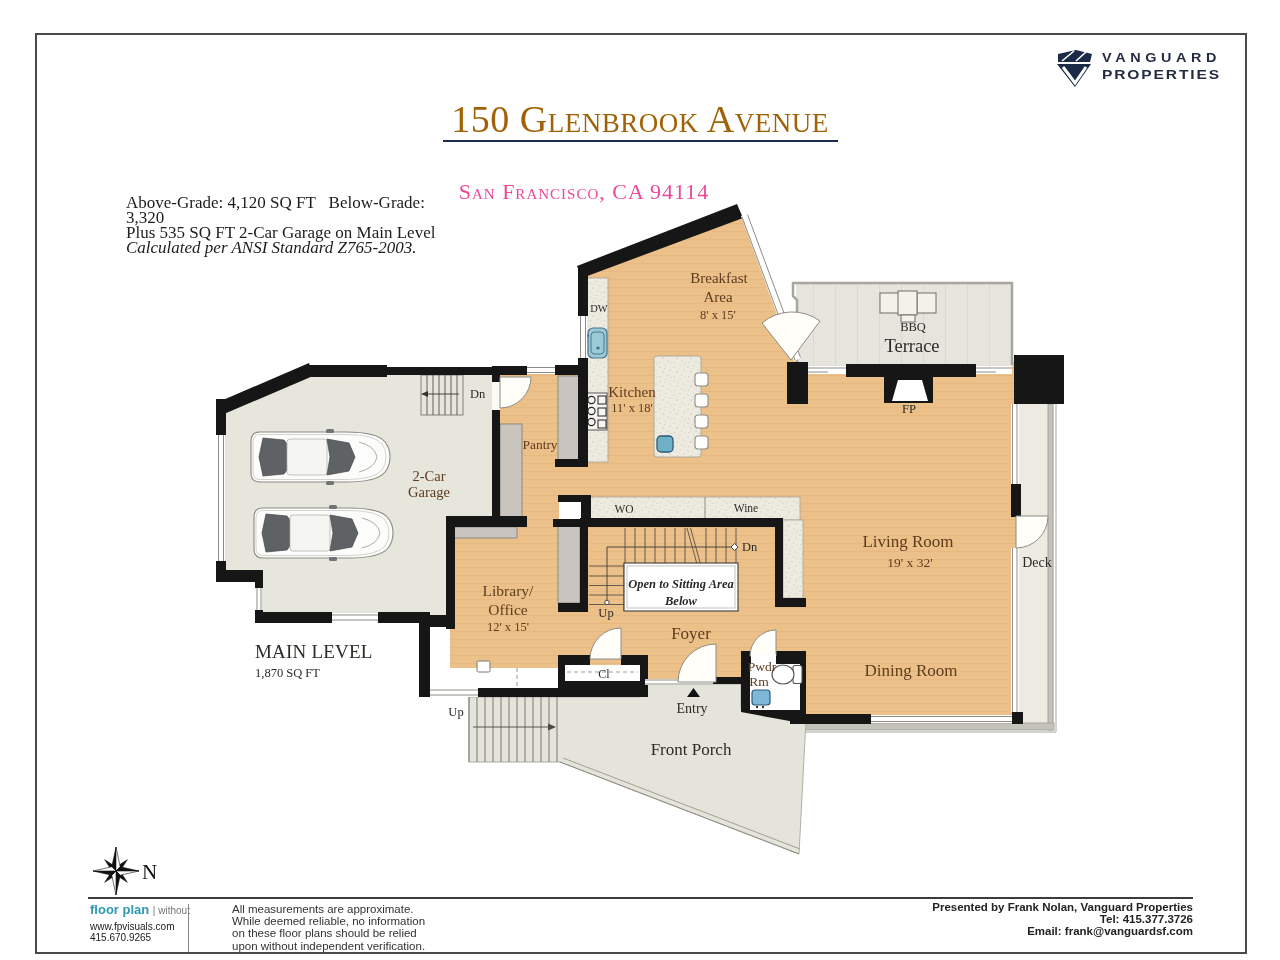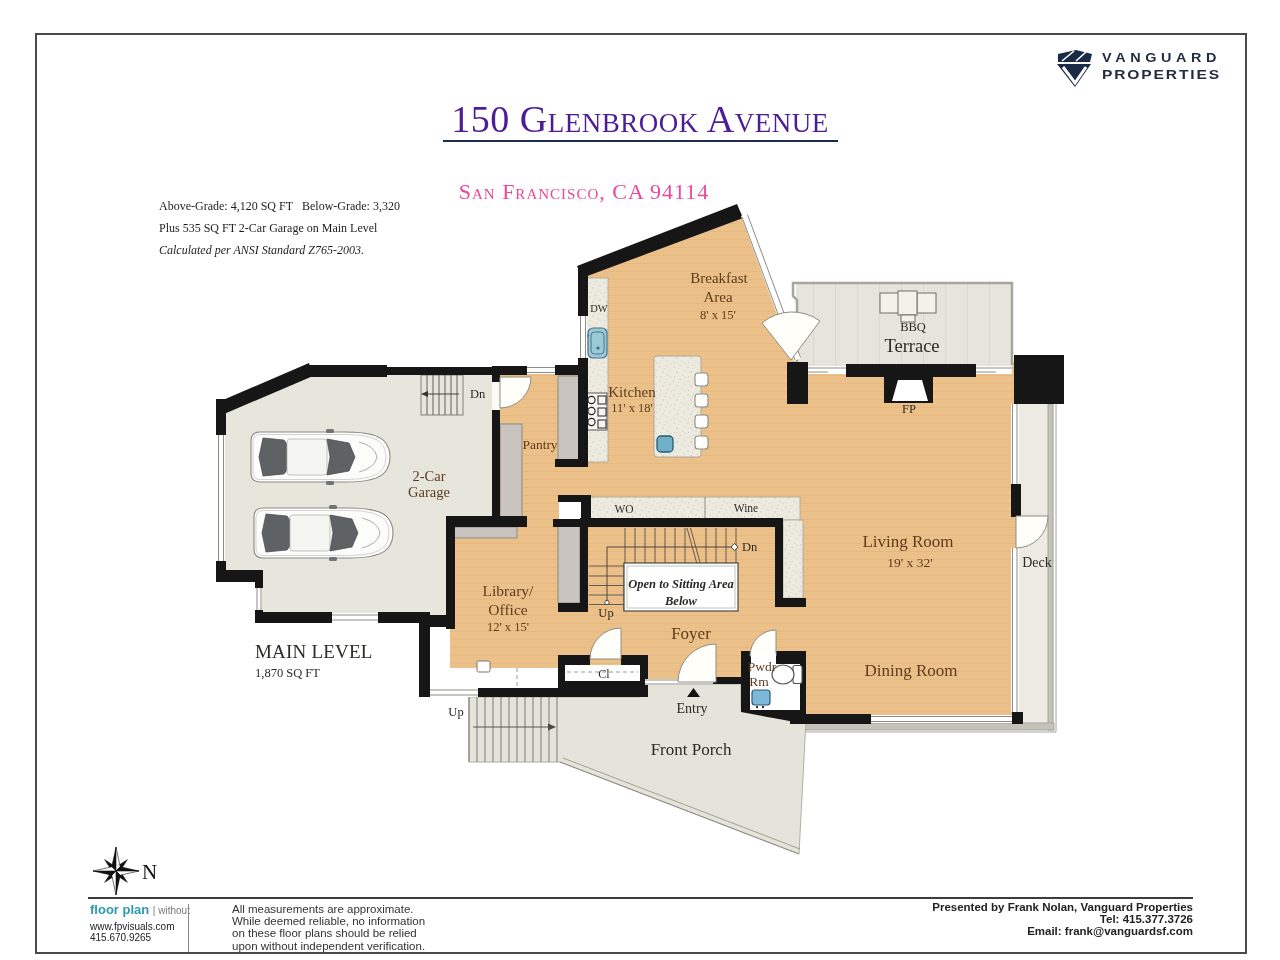--- a/index.html
+++ b/index.html
@@ -20,28 +20,28 @@
     <polygon points="7,19 41,19 25,42" fill="#1b2a47"></polygon>
     <polyline points="13,22 25,38 36,22" fill="none" stroke="#ffffff" stroke-width="3"></polyline>
   </g>
 
   <g fill="#232c41" font-family="Liberation Sans, sans-serif" font-weight="bold" font-size="12.5">
     <text x="52" y="17" textLength="119" lengthAdjust="spacingAndGlyphs" letter-spacing="4">VANGUARD</text>
     <text x="52" y="34" textLength="119" lengthAdjust="spacingAndGlyphs" letter-spacing="1.5">PROPERTIES</text>
   </g>
 </svg>
 
-<div class="abs" style="left:0;top:101px;width:1280px;text-align:center;font-variant:small-caps;font-size:38px;color:#4c1d95;letter-spacing:0.5px;line-height:36px;">150 Glenbrook Avenue</div>
+<div class="abs" style="left:0;top:101px;width:1280px;text-align:center;font-variant:small-caps;font-size:38px;color:#a16207;letter-spacing:0.5px;line-height:36px;">150 Glenbrook Avenue</div>
 
 <div class="abs" style="left:443px;top:140px;width:395px;height:2px;background:#1c2b50;"></div>
 
 <div class="abs" style="left:0;top:147px;width:1168px;text-align:center;font-variant:small-caps;font-size:22px;color:#ec4899;letter-spacing:1px;margin-top:32px;">San Francisco, CA 94114</div>
 
 <div class="abs" style="left:126px;top:190px;width:320px;color:#1d1d1d;">
-  <div style="font-size:12px;line-height:22px;margin-top:5px;margin-left:33px;">Above-Grade: 4,120 SQ FT&nbsp;&nbsp;&nbsp;Below-Grade: 3,320<br>Plus 535 SQ FT 2-Car Garage on Main Level<br><i>Calculated per ANSI Standard Z765-2003.</i></div>
+  <div style="font-size:17px;line-height:15px;margin-top:5px;">Above-Grade: 4,120 SQ FT&nbsp;&nbsp;&nbsp;Below-Grade: 3,320<br>Plus 535 SQ FT 2-Car Garage on Main Level<br><i>Calculated per ANSI Standard Z765-2003.</i></div>
 </div>
 
 <svg class="abs" style="left:0;top:0;" width="1280" height="960" viewBox="0 0 1280 960">
 <defs>
   <pattern id="wood" width="20" height="8" patternUnits="userSpaceOnUse">
     <rect width="20" height="8" fill="#ecc089"></rect>
     <rect y="7.3" width="20" height="0.7" fill="#e3b67e"></rect>
   </pattern>
   <pattern id="speck" width="14" height="14" patternUnits="userSpaceOnUse">
     <rect width="14" height="14" fill="#edebe0"></rect>

